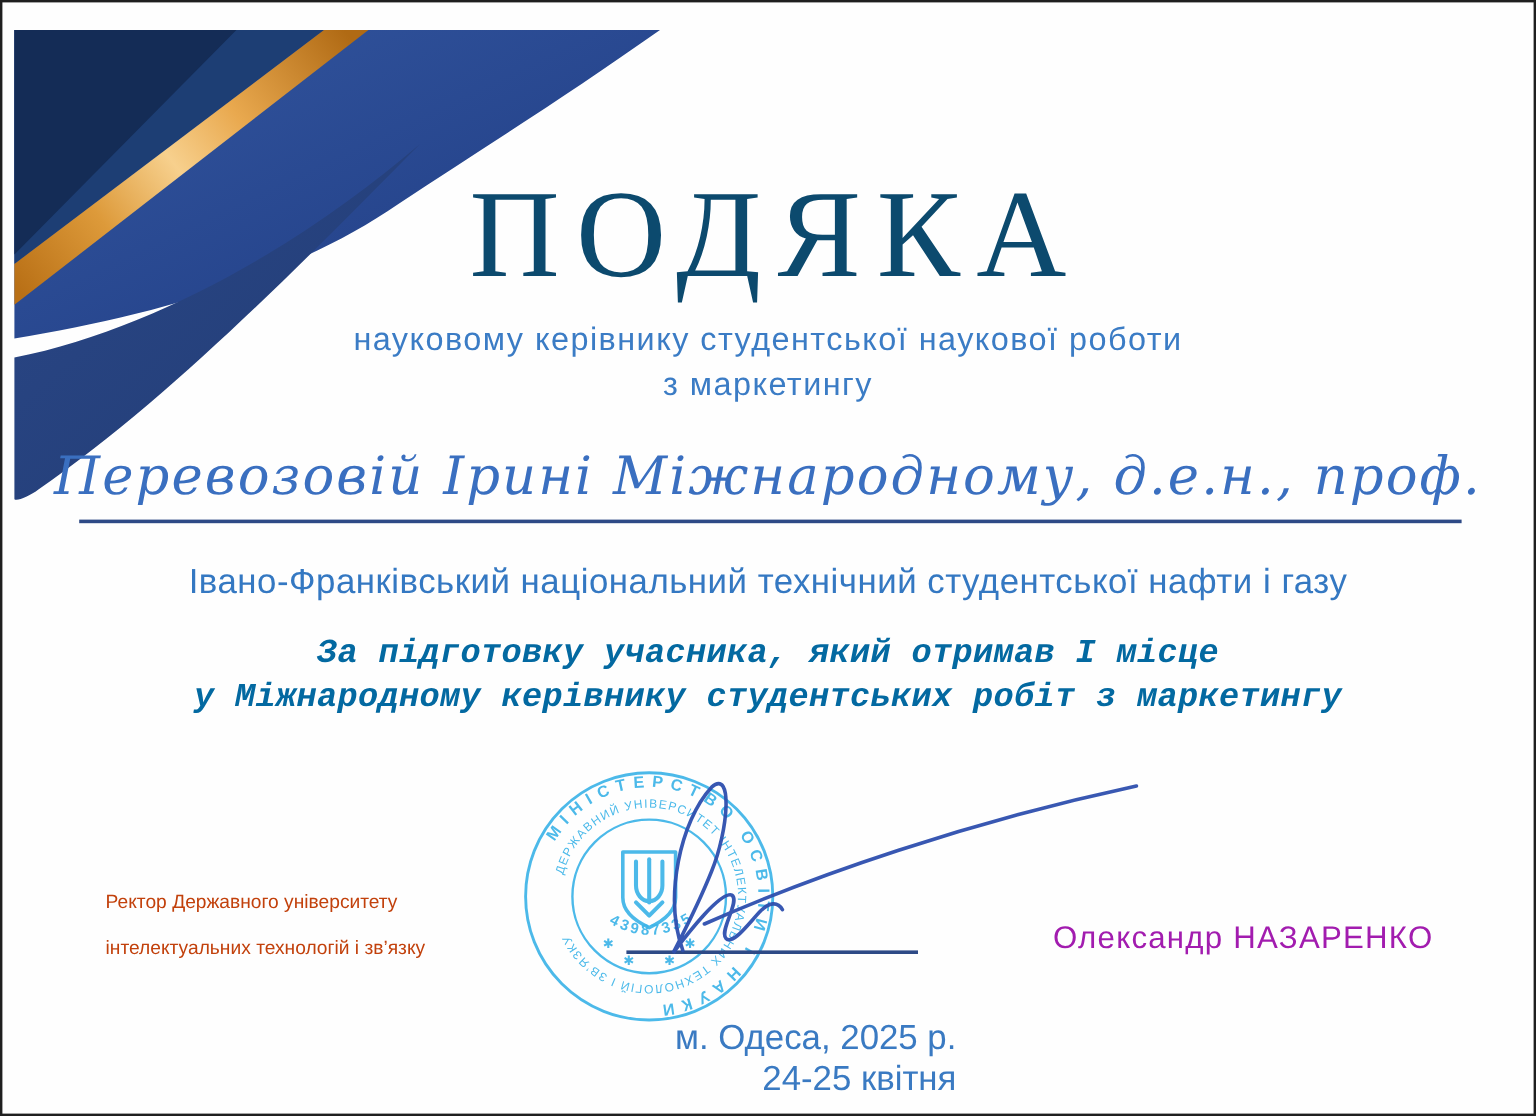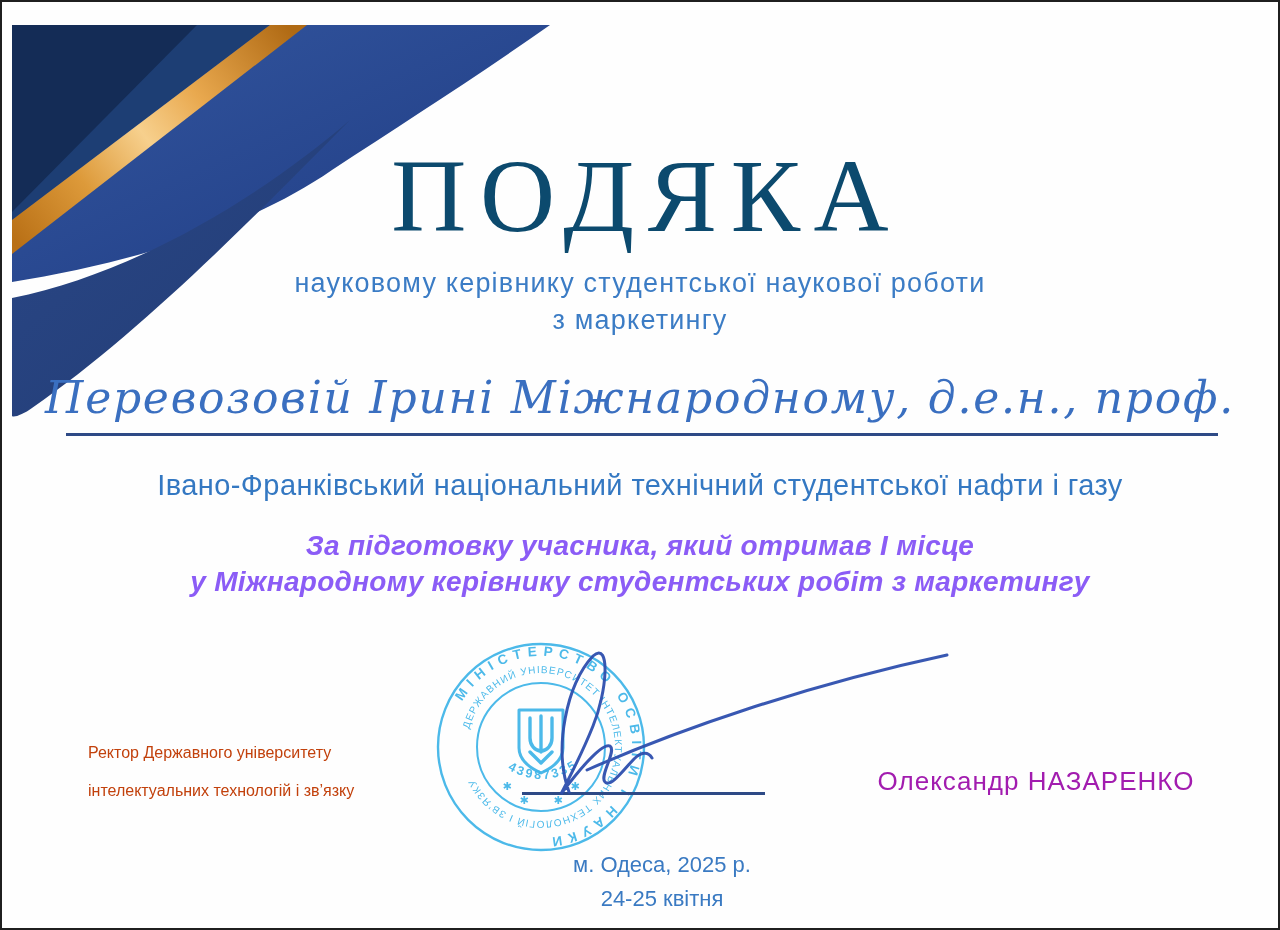--- a/index.html
+++ b/index.html
@@ -33,42 +33,42 @@
   }
   .rule {
     top:431px; left:64px; width:1152px; height:3px;
     background:#2e4a86;
   }
   .university {
     top:467px; font-size:29px; letter-spacing:0.015em; color:#3478c2;
   }
   .award {
     font-size:28px; font-weight:bold; font-style:italic;
-    letter-spacing:0.01em; color:#8b5cf6;
+    letter-spacing:0.01em; color:#0369a1;font-family:Liberation Mono, monospace;
   }
   .award-1 { top:528px; }
   .award-2 { top:564px; }
 
   .rector {
     left:86px; top:732px; width:430px;
     font-size:16px; line-height:38px; color:#c2410c;
   }
   .stamp-svg { left:432px; top:638px; }
   .sig-line {
     left:520px; top:790px; width:243px; height:3px;
     background:#2e4a86;
   }
   .signature-svg { left:505px; top:628px; }
   .signatory-name {
     left:868px; top:764px; width:332px; text-align:center;
     font-size:26px; letter-spacing:0.04em; color:#a21caf;
   }
   .place-date {
-    left:525px; top:846px; width:270px; text-align:center;
-    font-size:22px; line-height:34px; color:#3a7ac2;
+    left:525px; top:846px; width:270px; text-align:right;
+    font-size:29px; line-height:34px; color:#3a7ac2;
   }
   .decor-svg { left:0; top:0; }
 </style>
 </head>
 <body>
 
 <div class="page">
 
   <svg class="abs decor-svg" width="560" height="440" viewBox="0 0 560 440" aria-hidden="true">
     <defs>

